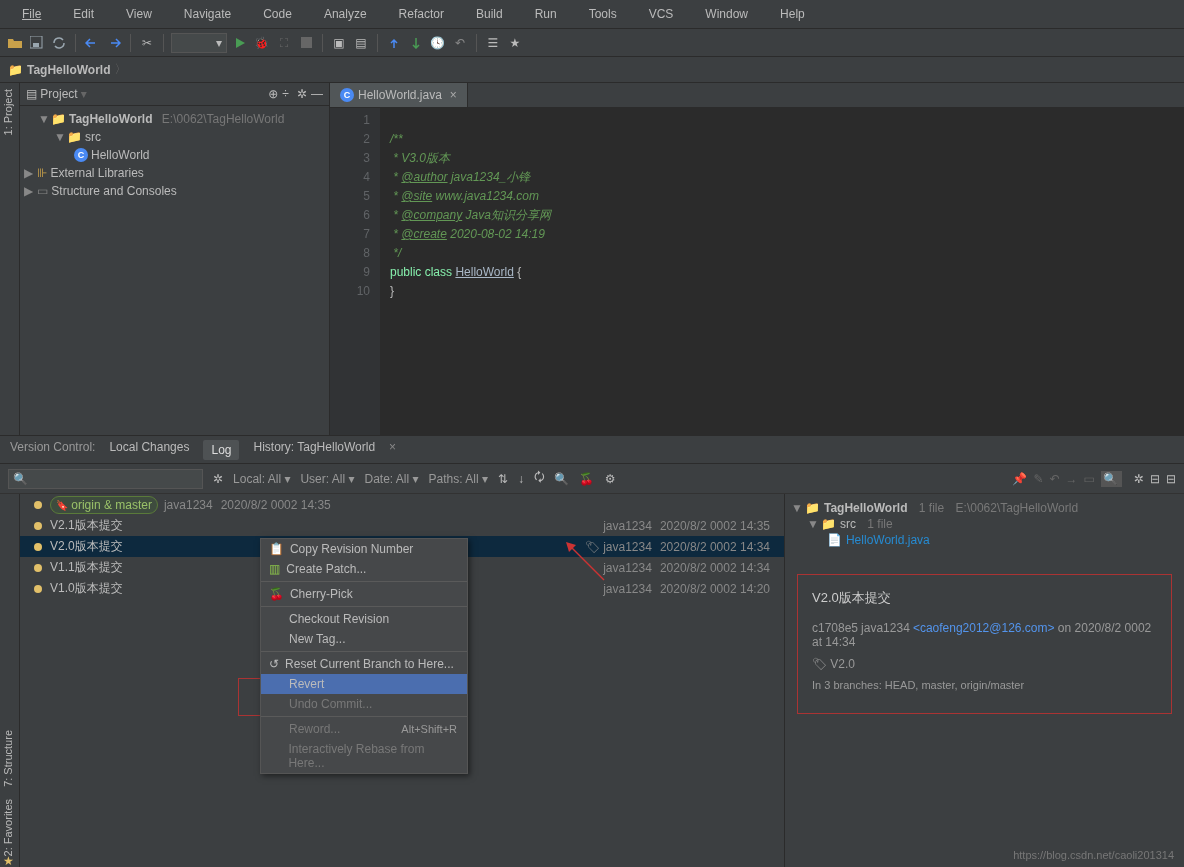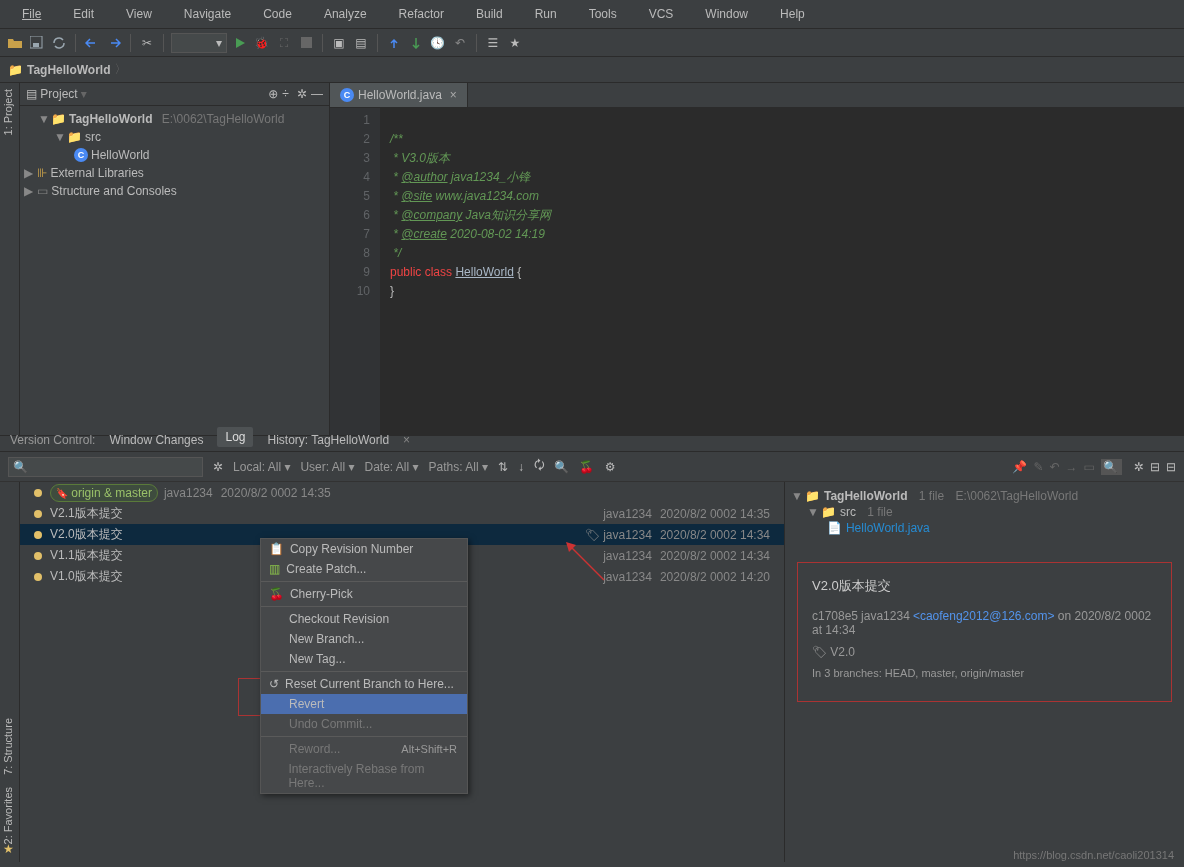--- a/index.html
+++ b/index.html
@@ -29,24 +29,24 @@
 .folder-icon { color:#87939a; }
 .class-icon { width:14px; height:14px; background:#4a8af4; border-radius:50%; display:inline-flex; align-items:center; justify-content:center; font-size:9px; color:#fff; font-weight:bold; }
 .editor-area { flex:1; display:flex; flex-direction:column; background:#2b2b2b; }
 .tab-bar { display:flex; background:#3c3f41; border-bottom:1px solid #2b2b2b; }
 .tab { display:flex; align-items:center; gap:4px; padding:5px 10px; background:#515658; border-right:1px solid #2b2b2b; }
 .editor-body { flex:1; display:flex; font-family:Consolas,monospace; font-size:13px; }
 .gutter { width:50px; background:#313335; text-align:right; padding:3px 10px 3px 3px; color:#606366; line-height:19px; }
 .code { flex:1; padding:3px 10px; line-height:19px; white-space:pre; }
 .code .cmt { color:#629755; font-style:italic; }
 .code .cmt .tag { text-decoration:underline; font-style:italic;margin-top:24px; }
-.code .kw { color:#ef4444; }
+.code .kw { color:#86efac; }
 .code .cls { color:#a9b7c6; text-decoration:underline; }
 .vc-area { border-top:1px solid #2b2b2b; }
-.vc-tabs { display:flex; align-items:flex-end; padding:4px 10px; gap:14px; border-bottom:1px solid #2b2b2b; height:16px; }
+.vc-tabs { display:flex; align-items:flex-start; padding:4px 10px; gap:14px; border-bottom:1px solid #2b2b2b; height:28px; }
 .vc-tabs .lbl { color:#999; }
 .vc-tabs .active { color:#ddd; background:#4e5254; padding:3px 8px; border-radius:2px; }
 .log-toolbar { display:flex; align-items:center; padding:3px 8px; border-bottom:1px solid #323232; gap:8px; height:30px; justify-content:space-between; }
 .log-search { width:195px; height:20px; background:#45494a; border:1px solid #555; color:#bbb; padding:1px 4px; }
 .filters { display:flex; gap:10px; align-items:center; color:#999; }
 .vc-body { display:flex; height:380px; }
 .commits { flex:1; background:#3c3f41; position:relative; }
 .commit-row { display:flex; align-items:center; padding:3px 6px; height:21px; }
 .commit-row.sel { background:#0d293e; }
 .commit-dot { width:8px; height:8px; border-radius:50%; background:#e2c069; margin:0 8px; }
@@ -246,21 +246,21 @@
 <span><span class="kw">public </span><span class="kw">class </span><span class="cls">HelloWorld</span><span> {</span></span>
 <span>}</span>
       </div>
     </div>
   </div>
 </div>
 
 <div class="vc-area">
   <div class="vc-tabs">
     <span class="lbl">Version Control:</span>
-    <span>Window Changes</span>
+    <span>Local Changes</span>
     <span class="active">Log</span>
     <span>History: TagHelloWorld</span>
     <span style="color:#888">×</span>
   </div>
   <div class="log-toolbar">
     <div style="display:flex;gap:10px;align-items:center">
       <input class="log-search" value="🔍" readonly="" style="">
       <span>✲</span>
       <span class="filters">
         <span><span>Local: All</span> ▾</span>
@@ -360,24 +360,20 @@
       <span style="color:#c9623f">🍒</span>
       <span>Cherry-Pick</span>
     </div>
   <div class="ctx-sep"></div>
   <div class="ctx-item">
       <span style="width:14px"></span>
       <span>Checkout Revision</span>
     </div>
   <div class="ctx-item">
       <span style="width:14px"></span>
-      <span>New Branch...</span>
-    </div>
-  <div class="ctx-item">
-      <span style="width:14px"></span>
       <span>New Tag...</span>
     </div>
   <div class="ctx-sep"></div>
   <div class="ctx-item">
       <span>↺</span>
       <span>Reset Current Branch to Here...</span>
     </div>
   <div class="ctx-item highlighted">
       <span style="width:14px"></span>
       <span>Revert</span>

